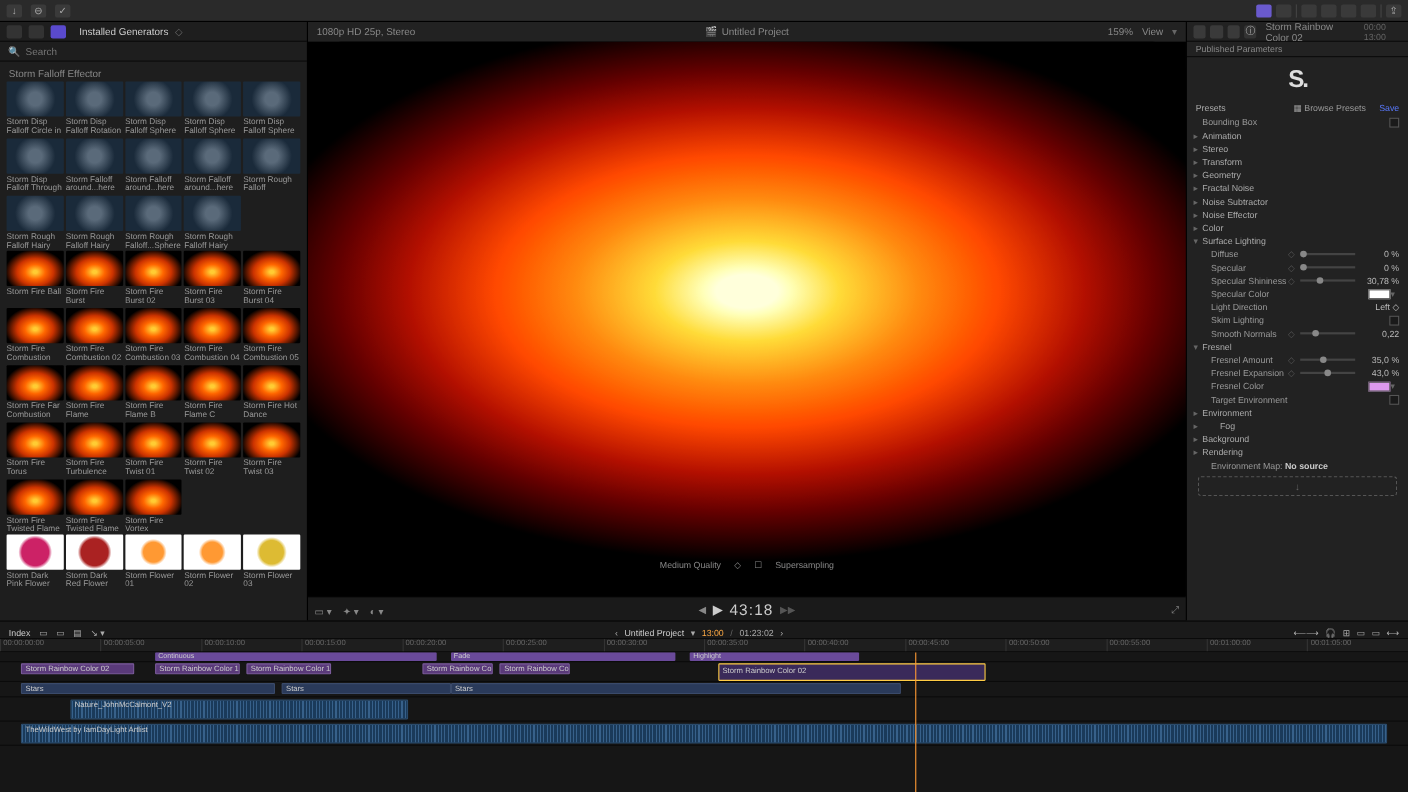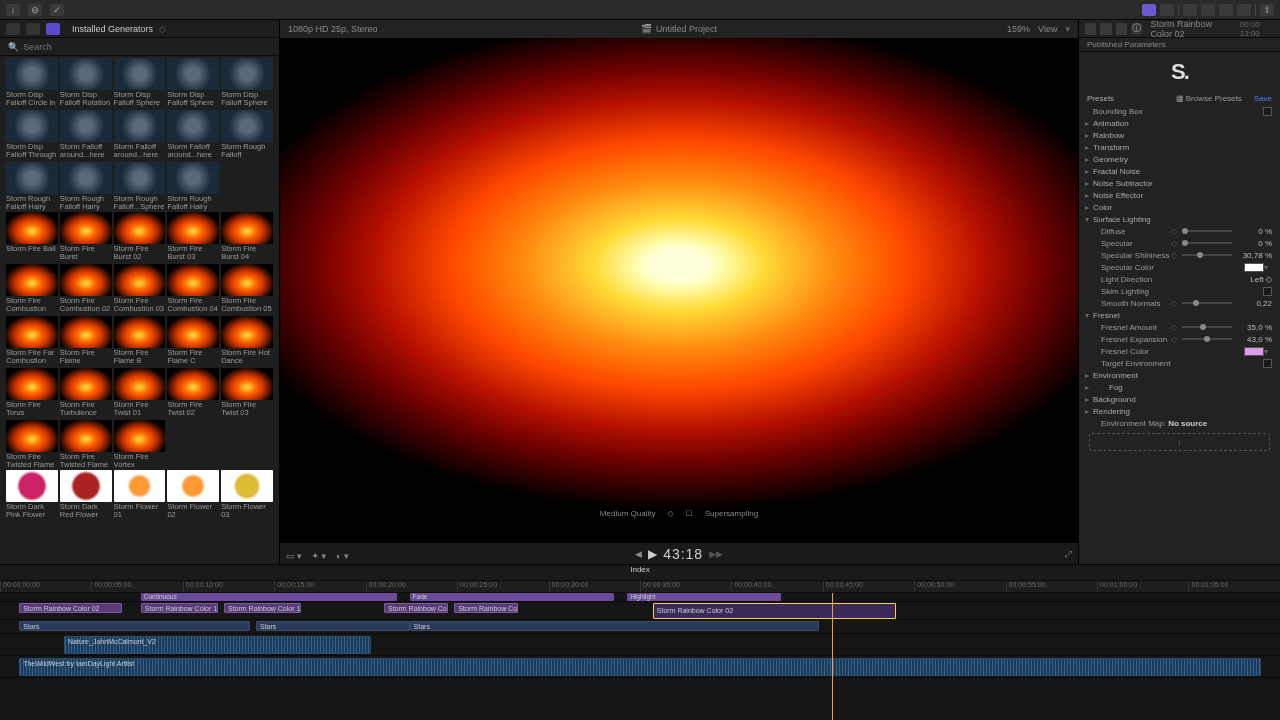--- a/index.html
+++ b/index.html
@@ -60,21 +60,21 @@
 .param-row .label { flex: 1; }
 .param-row .val { color: #bbb; min-width: 36px; text-align: right; }
 .param-row .diamond { width: 8px; color: #555; text-align: center; }
 .param-row .slider { width: 50px; height: 2px; background: #444; position: relative; margin: 0 4px; }
 .param-row .slider .knob { position: absolute; width: 6px; height: 6px; background: #888; border-radius: 50%; top: -2px; }
 .param-row .swatch { width: 20px; height: 9px; border: 1px solid #555; }
 .param-row .checkbox { width: 9px; height: 9px; border: 1px solid #555; background: #1a1a1a; }
 .param-row.header { color: #aaa; }
 .drop-well { margin: 4px 10px; height: 18px; border: 1px dashed #555; border-radius: 3px; display: flex; align-items: center; justify-content: center; color: #666; }
 .timeline-area { height: 156px; background: #1a1a1a; border-top: 1px solid #000; display: flex; flex-direction: column; }
-.tl-header { height: 16px; display: flex; align-items: center; padding: 0 8px; gap: 8px; border-bottom: 1px solid #0a0a0a; font-size: 8px; flex-direction: column; }
+.tl-header { height: 16px; display: flex; align-items: flex-end; padding: 0 8px; gap: 8px; border-bottom: 1px solid #0a0a0a; font-size: 8px; }
 .tl-header .spacer { flex: 1; }
 .tl-header .project { display: flex; gap: 6px; align-items: center; }
 .tl-header .right-icons { display: flex; gap: 6px; }
 .tl-ruler { height: 12px; background: #1e1e1e; display: flex; font-size: 7px; color: #666; border-bottom: 1px solid #0a0a0a; position: relative; }
 .tl-ruler .tick { flex: 1; border-left: 1px solid #333; padding-left: 2px; }
 .tl-tracks { flex: 1; position: relative; background: #161616; overflow: hidden; }
 .track { height: 14px; border-bottom: 1px solid #0a0a0a; position: relative; }
 .track.tall { height: 22px; }
 .clip { position: absolute; top: 1px; height: 10px; border-radius: 1px; font-size: 7px; color: #ccc; padding: 0 3px; line-height: 10px; overflow: hidden; white-space: nowrap; }
 .clip.purple { background: #5a3a7a; border: 1px solid #7a5a9a; }
@@ -114,20 +114,21 @@
       <div class="tab-icon"></div>
       <div class="tab-icon active"></div>
       <span style="margin-left:6px;color:#ccc">Installed Generators</span>
       <span style="color:#666">◇</span>
     </div>
     <div class="search-row">
       <span style="color:#666;margin-right:4px">🔍</span>
       <input class="search-input" placeholder="Search" style="">
     </div>
     <div class="browser" id="browser">
+        <div class="cat-header">Storm Falloff Effector</div>
         <div class="thumb-grid">
           <div class="thumb">
             <div class="thumb-img falloff "></div>
             <div class="thumb-label">Storm Disp Falloff Circle in a Plane</div>
           </div>
           <div class="thumb">
             <div class="thumb-img falloff "></div>
             <div class="thumb-label">Storm Disp Falloff Rotation</div>
           </div>
           <div class="thumb">
@@ -360,21 +361,21 @@
           <span class="disclosure"></span>
           <span class="label" style="padding-left:0px">Bounding Box</span>
           <div class="checkbox"></div>
         </div>
         <div class="param-row header">
           <span class="disclosure">▸</span>
           <span class="label" style="padding-left:0px">Animation</span>
         </div>
         <div class="param-row header">
           <span class="disclosure">▸</span>
-          <span class="label" style="padding-left:0px">Rainbow</span>
+          <span class="label" style="padding-left:0px">Stereo</span>
         </div>
         <div class="param-row header">
           <span class="disclosure">▸</span>
           <span class="label" style="padding-left:0px">Transform</span>
         </div>
         <div class="param-row header">
           <span class="disclosure">▸</span>
           <span class="label" style="padding-left:0px">Geometry</span>
         </div>
         <div class="param-row header">

